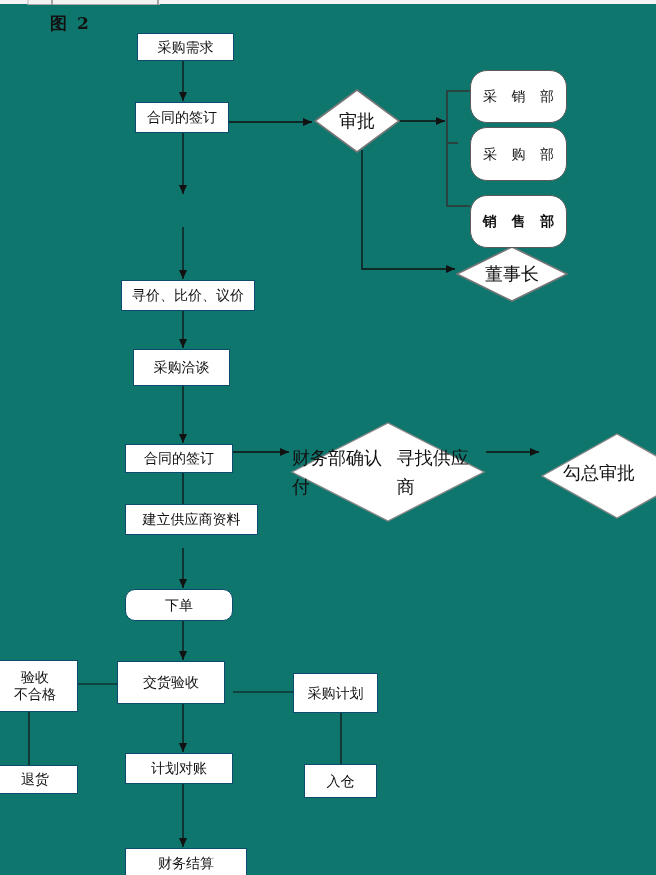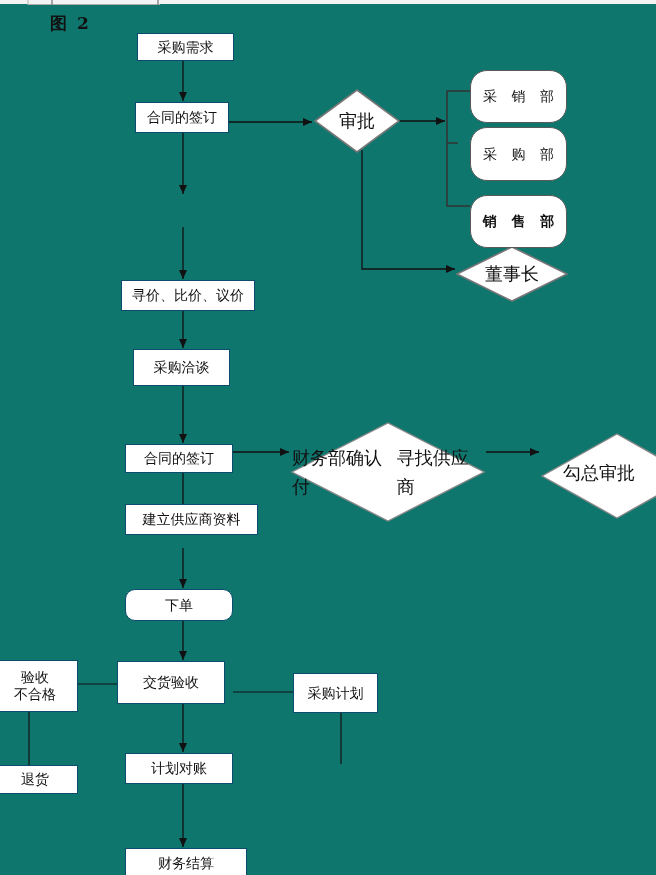--- a/index.html
+++ b/index.html
@@ -126,20 +126,21 @@
   <div class="box thin dept" style="left:470px; top:70px; width:97px; height:53px;">采 销 部</div>
   <div class="box thin dept" style="left:470px; top:127px; width:97px; height:54px;">采 购 部</div>
   <div class="box thin dept" style="left:470px; top:195px; width:97px; height:53px;font-weight:bold;">销 售 部</div>
 
   <div class="box twoline" style="left:-8px; top:660px; width:86px; height:52px;">
     <span>验收</span>
     <span>不合格</span>
   </div>
   <div class="box" style="left:-8px; top:765px; width:86px; height:29px;">退货</div>
   <div class="box" style="left:293px; top:673px; width:85px; height:40px;">采购计划</div>
+  <div class="box" style="left:304px; top:764px; width:73px; height:34px;">入仓</div>
 
   <div class="dlabel" style="left:315px; top:90px; width:84px; height:62px;">审批</div>
   <div class="dlabel" style="left:457px; top:247px; width:110px; height:54px;">董事长</div>
   <div class="dlabel twoline" style="left:292px; top:423px; width:192px; height:98px;">
     <span>财务部确认付</span>
     <span>寻找供应商</span>
   </div>
   <div class="dlabel" style="left:542px; top:434px; width:114px; height:78px;">勾总审批</div>
 
 </div>

